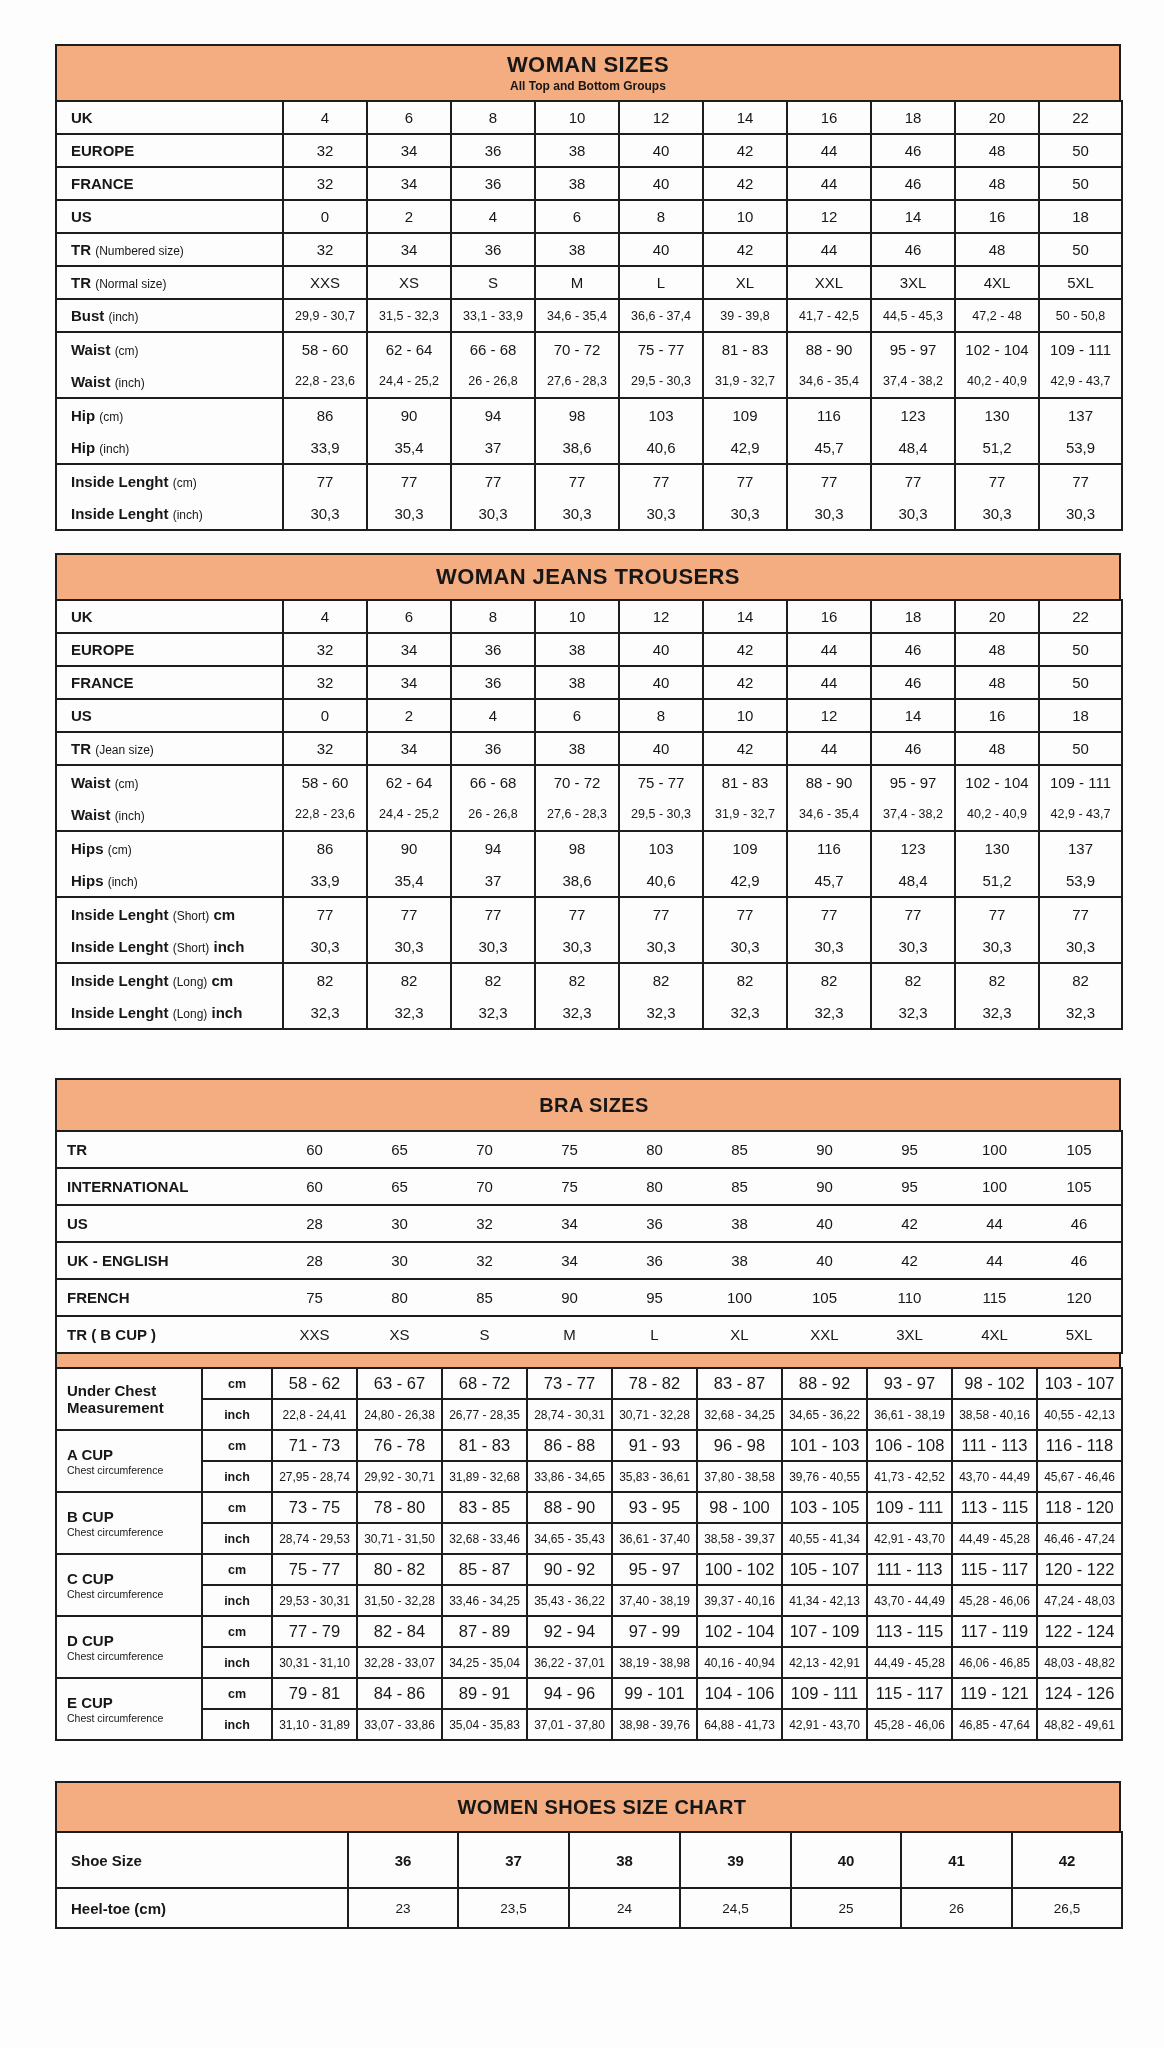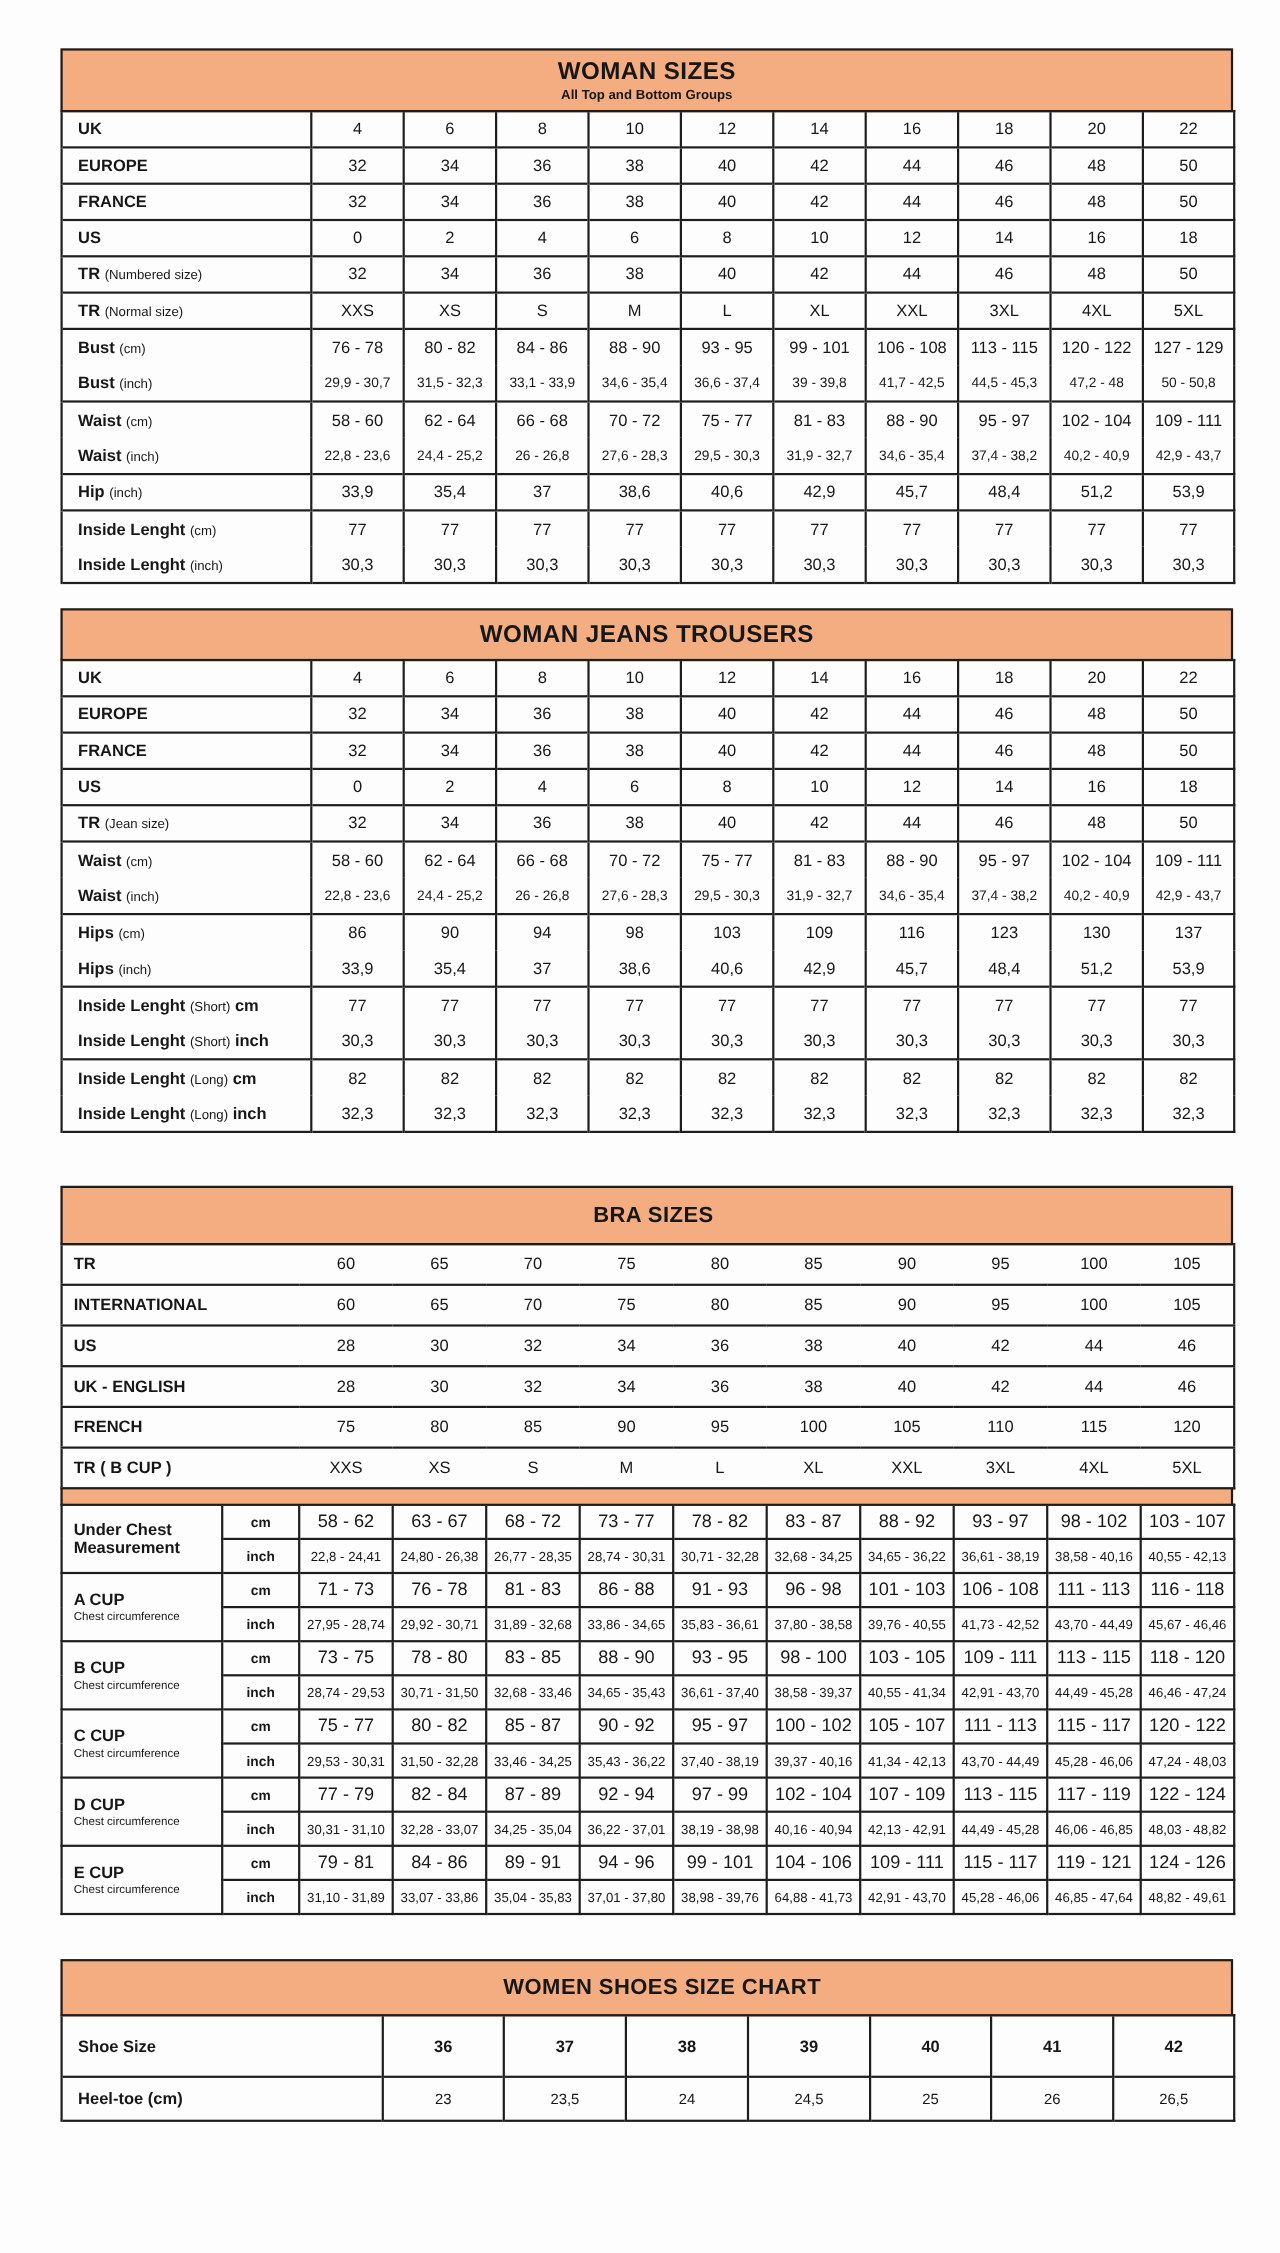--- a/index.html
+++ b/index.html
@@ -201,33 +201,20 @@
               <td class="val">L</td>
               <td class="val">XL</td>
               <td class="val">XXL</td>
               <td class="val">3XL</td>
               <td class="val">4XL</td>
               <td class="val">5XL</td>
             </tr>
           </tbody>
           <tbody>
             <tr>
-              <th class="rlabel"><span>Bust </span><span class="paren">(cm)</span></th>
-              <td class="val">76 - 78</td>
-              <td class="val">80 - 82</td>
-              <td class="val">84 - 86</td>
-              <td class="val">88 - 90</td>
-              <td class="val">93 - 95</td>
-              <td class="val">99 - 101</td>
-              <td class="val">106 - 108</td>
-              <td class="val">113 - 115</td>
-              <td class="val">120 - 122</td>
-              <td class="val">127 - 129</td>
-            </tr>
-            <tr>
               <th class="rlabel"><span>Bust </span><span class="paren">(inch)</span></th>
               <td class="val in">29,9 - 30,7</td>
               <td class="val in">31,5 - 32,3</td>
               <td class="val in">33,1 - 33,9</td>
               <td class="val in">34,6 - 35,4</td>
               <td class="val in">36,6 - 37,4</td>
               <td class="val in">39 - 39,8</td>
               <td class="val in">41,7 - 42,5</td>
               <td class="val in">44,5 - 45,3</td>
               <td class="val in">47,2 - 48</td>
@@ -256,20 +243,33 @@
               <td class="val in">27,6 - 28,3</td>
               <td class="val in">29,5 - 30,3</td>
               <td class="val in">31,9 - 32,7</td>
               <td class="val in">34,6 - 35,4</td>
               <td class="val in">37,4 - 38,2</td>
               <td class="val in">40,2 - 40,9</td>
               <td class="val in">42,9 - 43,7</td>
             </tr>
           </tbody>
           <tbody>
+            <tr>
+              <th class="rlabel"><span>Hip </span><span class="paren">(cm)</span></th>
+              <td class="val">86</td>
+              <td class="val">90</td>
+              <td class="val">94</td>
+              <td class="val">98</td>
+              <td class="val">103</td>
+              <td class="val">109</td>
+              <td class="val">116</td>
+              <td class="val">123</td>
+              <td class="val">130</td>
+              <td class="val">137</td>
+            </tr>
             <tr>
               <th class="rlabel"><span>Hip </span><span class="paren">(inch)</span></th>
               <td class="val">33,9</td>
               <td class="val">35,4</td>
               <td class="val">37</td>
               <td class="val">38,6</td>
               <td class="val">40,6</td>
               <td class="val">42,9</td>
               <td class="val">45,7</td>
               <td class="val">48,4</td>

